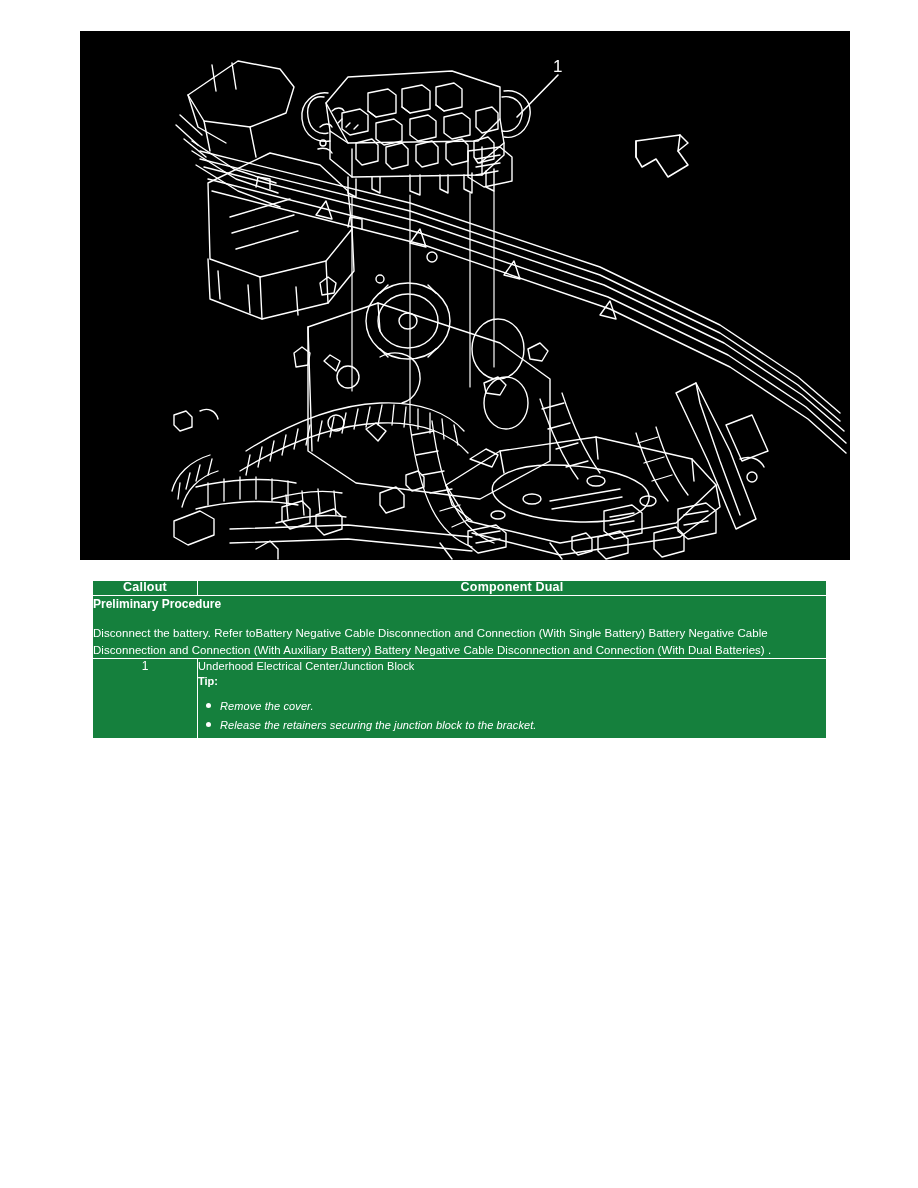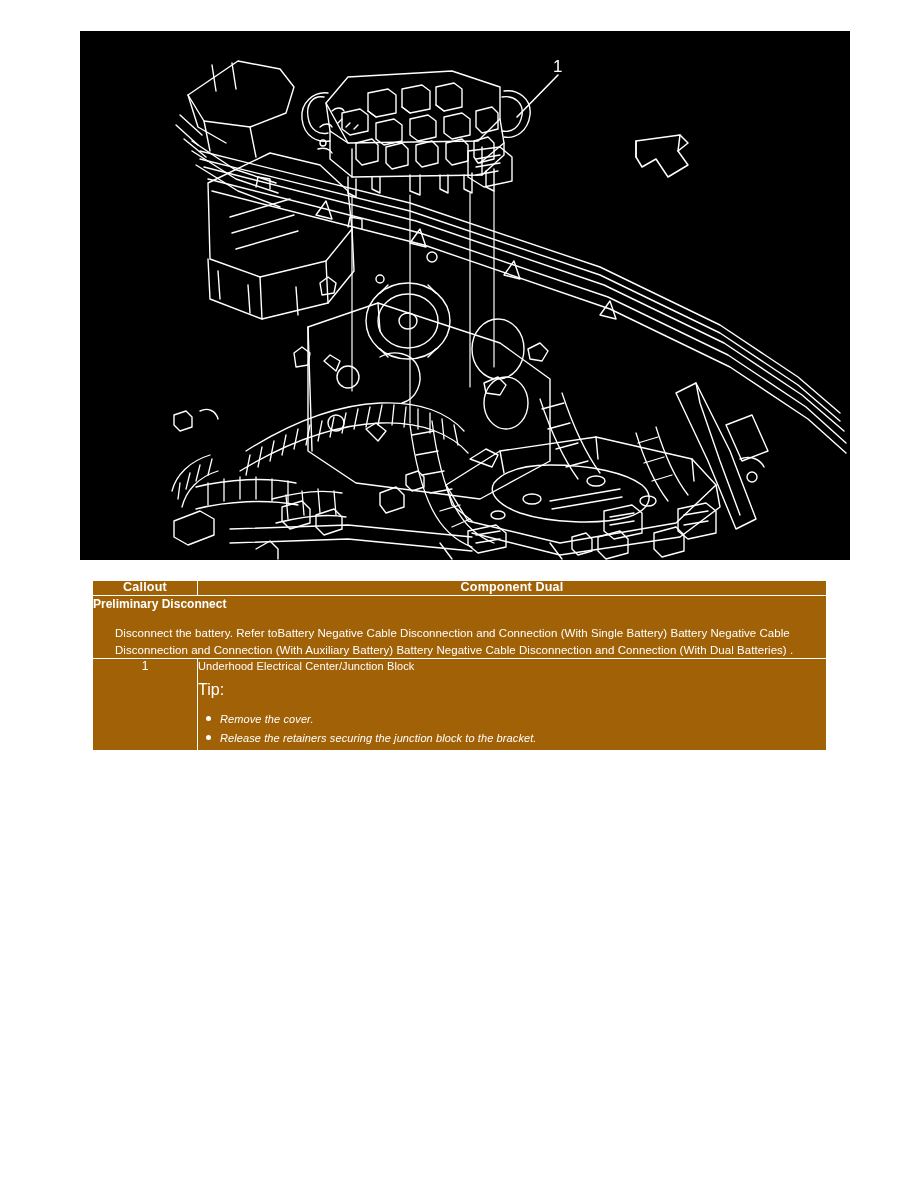--- a/index.html
+++ b/index.html
@@ -57,21 +57,21 @@
   #component-table table {
     border-collapse: collapse;
     width: 100%;
     table-layout: fixed;
   }
   #component-table td, #component-table th {
     border: 1px solid #ffffff;
     color: #ffffff;
     vertical-align: top;
     padding: 0;
-    background: #a16207;
+    background: #15803d;
   }
   .col-callout { width: 105px; }
 
   .hdr-cell {
     text-align: center;
     font-weight: bold;
     font-size: 12.5px;
     padding: 4px 2px 4px 2px;
     line-height: 1.1;
     letter-spacing: 0.2px;
@@ -84,43 +84,41 @@
   }
   .prelim-title {
     font-weight: bold;
     font-size: 12px;
     display: block;
     margin-bottom: 12px;
   }
   .prelim-body {
     display: block;
     letter-spacing: 0.05px;
-    padding-left: 22px;
   }
 
   .num-cell {
     text-align: center;
     vertical-align: middle;
     font-size: 12px;
   }
   .desc-cell {
     padding: 6px 6px 8px 8px;
     font-size: 11px;
     line-height: 1.3;
   }
   .desc-title {
     display: block;
     letter-spacing: 0.1px;
   }
   .tip-label {
     display: block;
-    font-weight: normal;
-    font-size: 16px;
+    font-weight: bold;
+    font-size: 11px;
     margin-bottom: 11px;
-    margin-top: 6px;
   }
   ul.tip-list {
     margin: 0;
     padding: 0 0 0 22px;
     list-style: none;
   }
   ul.tip-list li {
     position: relative;
     margin: 0 0 5px 0;
     font-size: 11px;
@@ -380,21 +378,21 @@
     </colgroup>
     <thead>
       <tr>
         <th class="hdr-cell">Callout</th>
         <th class="hdr-cell">Component Dual</th>
       </tr>
     </thead>
     <tbody>
       <tr>
         <td class="prelim-cell" colspan="2">
-          <span class="prelim-title">Preliminary Disconnect</span>
+          <span class="prelim-title">Preliminary Procedure</span>
           <span class="prelim-body">Disconnect the battery. Refer toBattery Negative Cable Disconnection and Connection (With Single Battery) Battery Negative Cable Disconnection and Connection (With Auxiliary Battery) Battery Negative Cable Disconnection and Connection (With Dual Batteries) .</span>
         </td>
       </tr>
       <tr>
         <td class="num-cell">1</td>
         <td class="desc-cell">
           <span class="desc-title">Underhood Electrical Center/Junction Block</span>
           <span class="tip-label">Tip:</span>
           <ul class="tip-list">
             <li>

